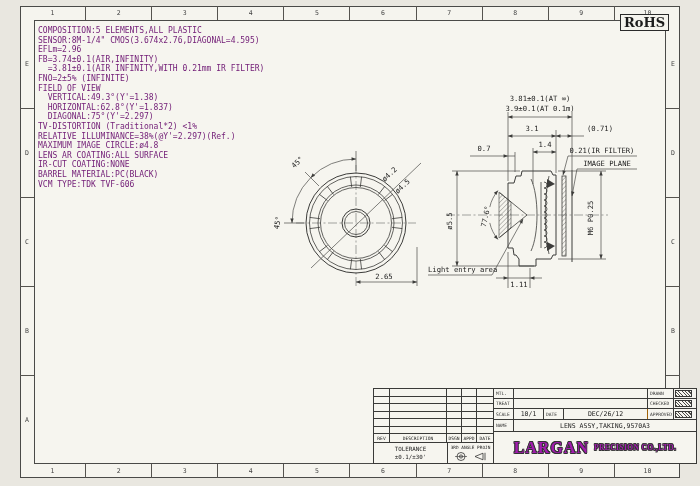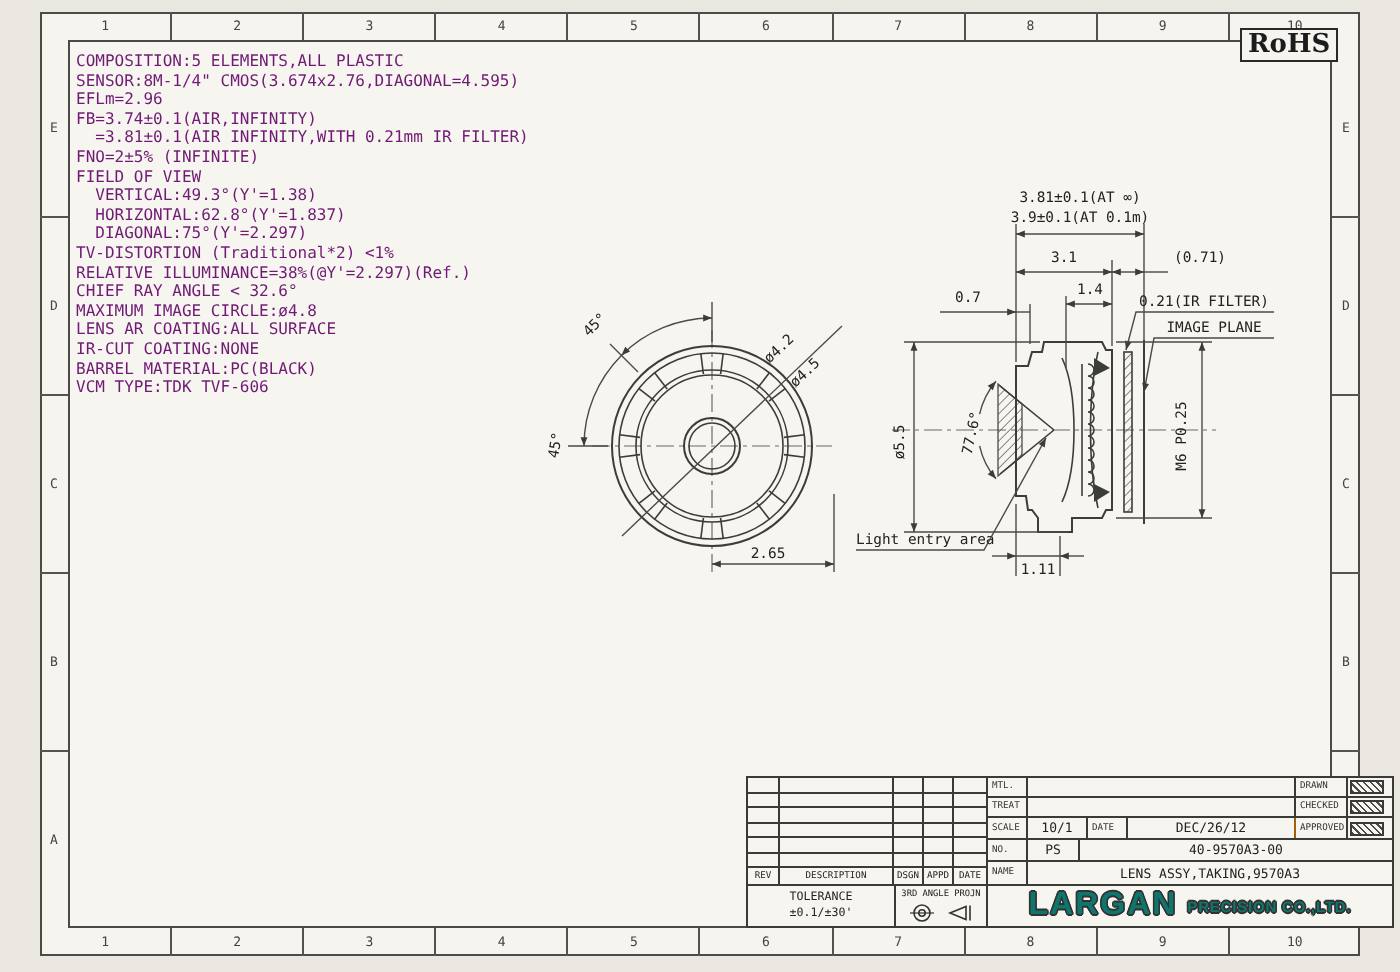--- a/index.html
+++ b/index.html
@@ -54,21 +54,21 @@
   .proj-cell{flex:1;display:flex;flex-direction:column;align-items:center;justify-content:center;
       font-size:4.4px;gap:1px;}
   .tb-right{flex:1;display:flex;flex-direction:column;}
   .r-row{display:flex;border-bottom:1px solid #3a3a38;align-items:stretch;}
   .r-row:last-child{border-bottom:none;}
   .lab{font-size:4.6px;display:flex;align-items:center;padding-left:2px;
       border-right:1px solid #3a3a38;color:#333;}
   .val{font-size:6.5px;display:flex;align-items:center;justify-content:center;}
   .stamp{width:17px;height:7px;border:1px solid #3a3a38;margin:auto 1px;
       background:repeating-linear-gradient(45deg,#4c4a46 0 0.8px,transparent 0.8px 2.4px);}
-  .hollow{color:#0f766e;font-weight:bold;font-family:Liberation Sans, sans-serif;
+  .hollow{color:#a21caf;font-weight:bold;font-family:Liberation Serif, serif;
       text-shadow:-0.8px 0 #333,0.8px 0 #333,0 -0.8px #333,0 0.8px #333,
       -0.6px -0.6px #333,0.6px 0.6px #333,-0.6px 0.6px #333,0.6px -0.6px #333;}
   .logo-row{flex:1;display:flex;align-items:center;justify-content:center;gap:5px;}
   .logo-main{font-size:16px;letter-spacing:1px;}
   .logo-sub{font-size:7.5px;letter-spacing:0.4px;}
 </style>
 </head>
 <body>
 
 <div class="paper">
@@ -121,21 +121,20 @@
     <div>EFLm=2.96</div>
     <div>FB=3.74±0.1(AIR,INFINITY)</div>
     <div>  =3.81±0.1(AIR INFINITY,WITH 0.21mm IR FILTER)</div>
     <div>FNO=2±5% (INFINITE)</div>
     <div>FIELD OF VIEW</div>
     <div>  VERTICAL:49.3°(Y'=1.38)</div>
     <div>  HORIZONTAL:62.8°(Y'=1.837)</div>
     <div>  DIAGONAL:75°(Y'=2.297)</div>
     <div>TV-DISTORTION (Traditional*2) &lt;1%</div>
     <div>RELATIVE ILLUMINANCE=38%(@Y'=2.297)(Ref.)</div>
-    <div>CHIEF RAY ANGLE &lt; 32.6°</div>
     <div>MAXIMUM IMAGE CIRCLE:ø4.8</div>
     <div>LENS AR COATING:ALL SURFACE</div>
     <div>IR-CUT COATING:NONE</div>
     <div>BARREL MATERIAL:PC(BLACK)</div>
     <div>VCM TYPE:TDK TVF-606</div>
   </div>
 
   <div class="rohs">RoHS</div>
 
   <svg class="draw" width="700" height="486" viewBox="0 0 700 486">
@@ -340,25 +339,20 @@
       <div class="r-row" style="height:11px;">
         <div class="lab" style="width:20px;">SCALE</div>
         <div class="val" style="width:30px;border-right:1px solid #3a3a38;">10/1</div>
         <div class="lab" style="width:20px;">DATE</div>
         <div class="val" style="flex:1;border-right:1px solid #a16207;">DEC/26/12</div>
         <div class="lab" style="width:26px;">APPROVED</div>
         <div style="width:22px;display:flex;">
           <div class="stamp"></div>
         </div>
       </div>
-      <div class="r-row" style="height:11px;">
-        <div class="lab" style="width:20px;">NO.</div>
-        <div class="val" style="width:26px;border-right:1px solid #3a3a38;">PS</div>
-        <div class="val" style="flex:1;">40-9570A3-00</div>
-      </div>
       <div class="r-row" style="height:12px;">
         <div class="lab" style="width:20px;">NAME</div>
         <div class="val" style="flex:1;">LENS ASSY,TAKING,9570A3</div>
       </div>
       <div class="r-row logo-row">
         <span class="hollow logo-main">LARGAN</span>
         <span class="hollow logo-sub">PRECISION CO.,LTD.</span>
       </div>
     </div>
   </div>

